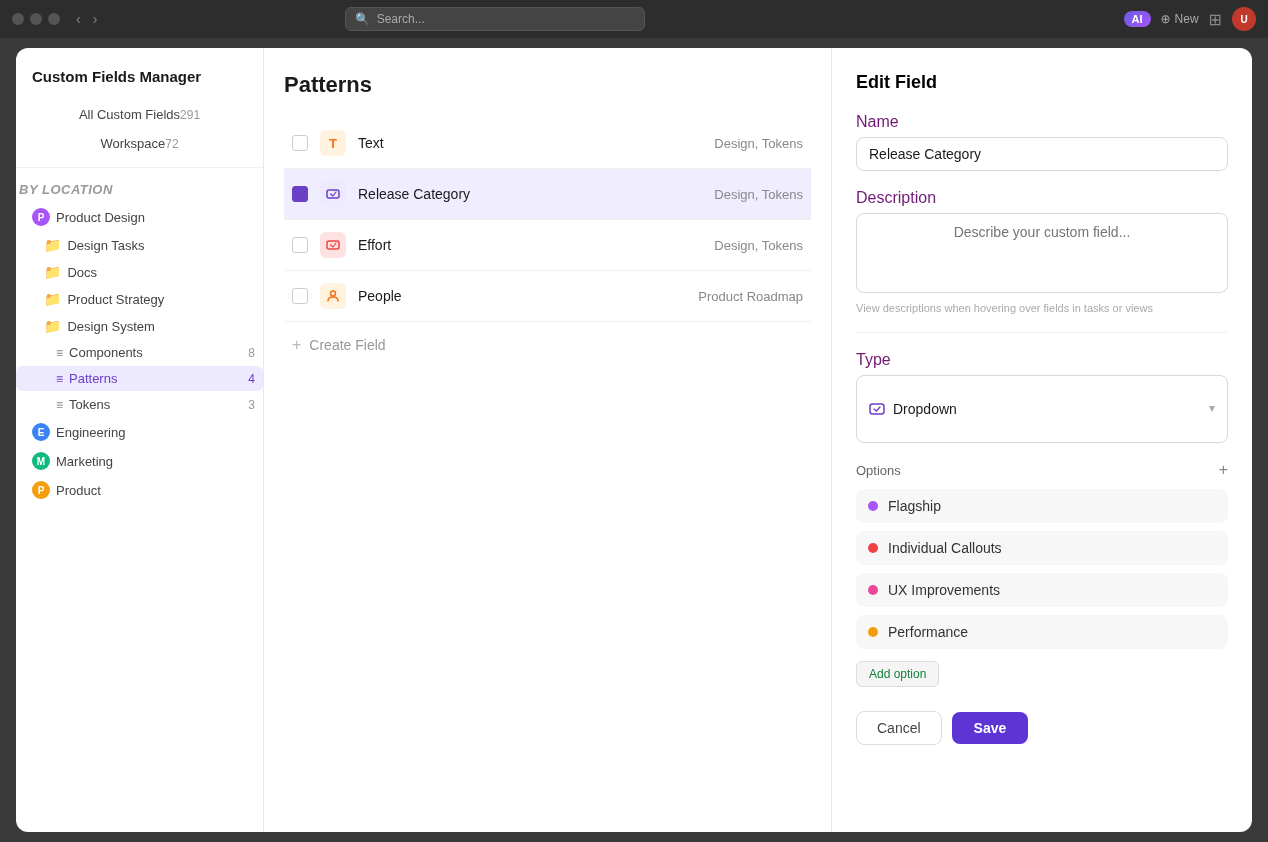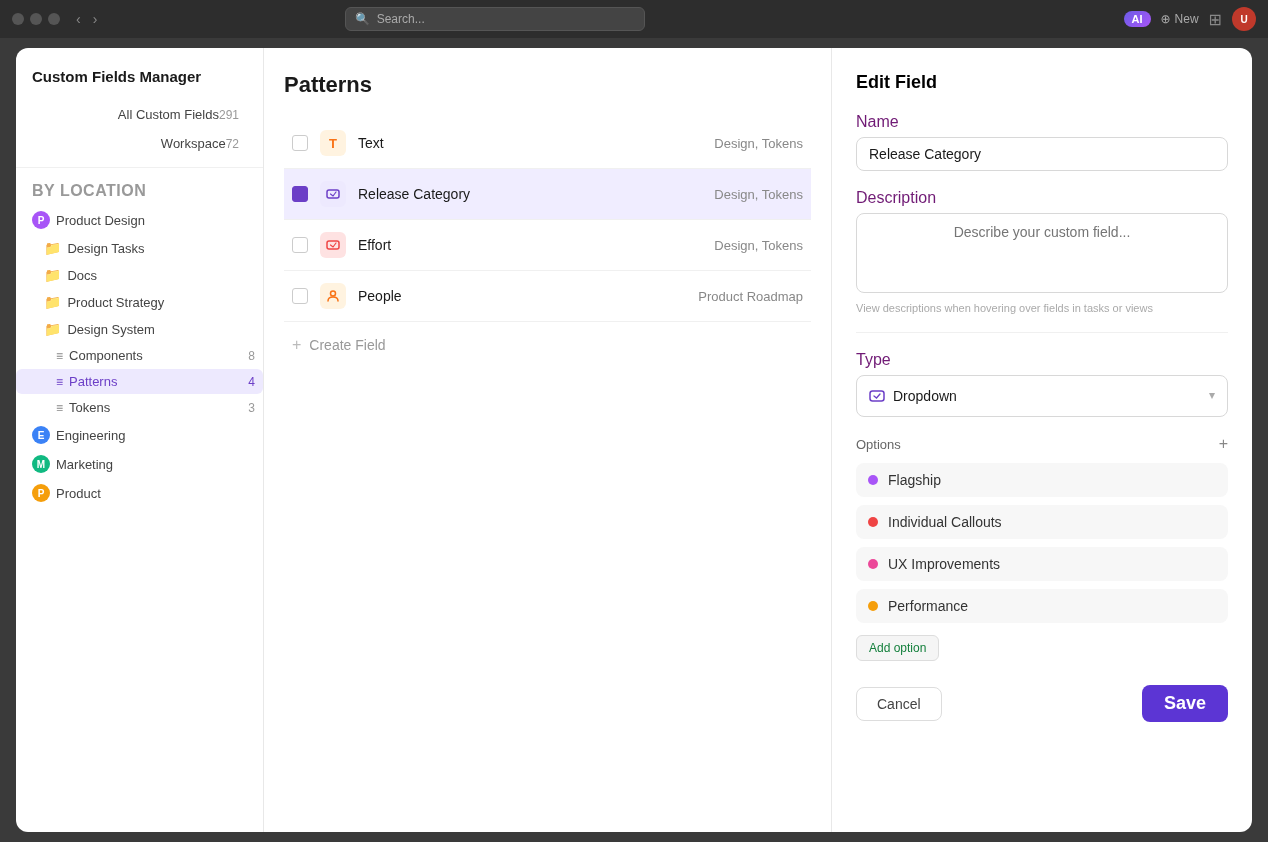--- a/index.html
+++ b/index.html
@@ -62,27 +62,27 @@
       min-width: 248px;
       border-right: 1px solid #e8e8e8;
       padding: 20px 0;
       overflow-y: auto;
     }
     .sidebar-title {
       font-size: 15px; font-weight: 700; color: #1a1a1a; padding: 0 16px 16px;
     }
     .sidebar-section { padding: 0 16px; }
     .sidebar-item {
-      display: flex; align-items: center; justify-content: flex-end;
+      display: flex; align-items: center; justify-content: center;
       padding: 6px 8px; border-radius: 6px; cursor: pointer; color: #444; font-size: 13px;
       margin-bottom: 2px;
     }
     .sidebar-count { color: #999; font-size: 12px; }
     .sidebar-divider { height: 1px; background: #f0f0f0; margin: 10px 0; }
-    .sidebar-group-label { font-size: 16px; font-weight: 600; color: #999; text-transform: uppercase; letter-spacing: 0.5px; padding: 4px 16px 6px; }
+    .sidebar-group-label { font-size: 13px; font-weight: 600; color: #999; text-transform: uppercase; letter-spacing: 0.5px; padding: 4px 3px 6px; font-style: italic; }
 
     .tree-item {
       display: flex; align-items: center; justify-content: space-between;
       padding: 5px 8px 5px 16px; border-radius: 6px; cursor: pointer; color: #444; font-size: 13px; margin-bottom: 1px;
     }
     .tree-item.active { background: #ede9fe; color: #6c3fc7; }
     .tree-item-left { display: flex; align-items: center; gap: 6px; }
     .tree-child {
       padding-left: 28px;
     }
@@ -141,21 +141,21 @@
       width: 100%; border: 1.5px solid #d8d8d8; border-radius: 8px; padding: 10px 12px;
       font-size: 14px; color: #bbb; outline: none; resize: none; height: 80px;
       font-family: inherit;
       text-align: center;
     }
     .form-hint { font-size: 11px; color: #aaa; margin-top: 6px; }
 
     .form-divider { height: 1px; background: #f0f0f0; margin: 18px 0; }
 
     .type-select {
-      width: 100%; border: 1.5px solid #d8d8d8; border-radius: 8px; padding: 12px 12px;
+      width: 100%; border: 1.5px solid #d8d8d8; border-radius: 8px; padding: 25px 12px;
       font-size: 14px; color: #1a1a1a; display: flex; align-items: flex-start; justify-content: space-between;
       cursor: pointer; background: white;
     }
     .type-select-left { display: flex; align-items: center; gap: 8px; }
 
     .options-header { display: flex; align-items: center; justify-content: space-between; margin-bottom: 10px; }
     .options-label { font-size: 13px; color: #666; }
     .options-add { background: none; border: none; font-size: 16px; color: #888; cursor: pointer; }
 
     .option-item {
@@ -163,29 +163,29 @@
       background: #f7f7f7; border-radius: 8px; margin-bottom: 8px; font-size: 14px; color: #333;
     }
     .option-dot { width: 10px; height: 10px; border-radius: 50%; flex-shrink: 0; }
 
     .add-option-btn {
       background: #f5f5f5; border: 1px solid #ddd; border-radius: 6px; padding: 5px 12px;
       font-size: 12px; color: #15803d; cursor: pointer; margin-top: 4px;
     }
 
     .edit-panel-footer {
-      margin-top: 24px; display: flex; justify-content: space-between; gap: 4px; align-items: center;
+      margin-top: 24px; display: flex; justify-content: flex-start; gap: 10px; align-items: center;
     }
     .cancel-btn {
       background: white; border: 1.5px solid #ddd; border-radius: 8px; padding: 8px 20px;
       font-size: 14px; color: #444; cursor: pointer; font-weight: 500;
     }
     .save-btn {
       background: #5c35d4; border: none; border-radius: 8px; padding: 8px 22px;
-      font-size: 18px; color: white; cursor: pointer; font-weight: 600;
+      font-size: 14px; color: white; cursor: pointer; font-weight: 600;
     }
   </style>
 </head>
 <body>
 
 <div class="topbar">
   <div class="topbar-dots">
     <div class="topbar-dot"></div>
     <div class="topbar-dot"></div>
     <div class="topbar-dot"></div>

